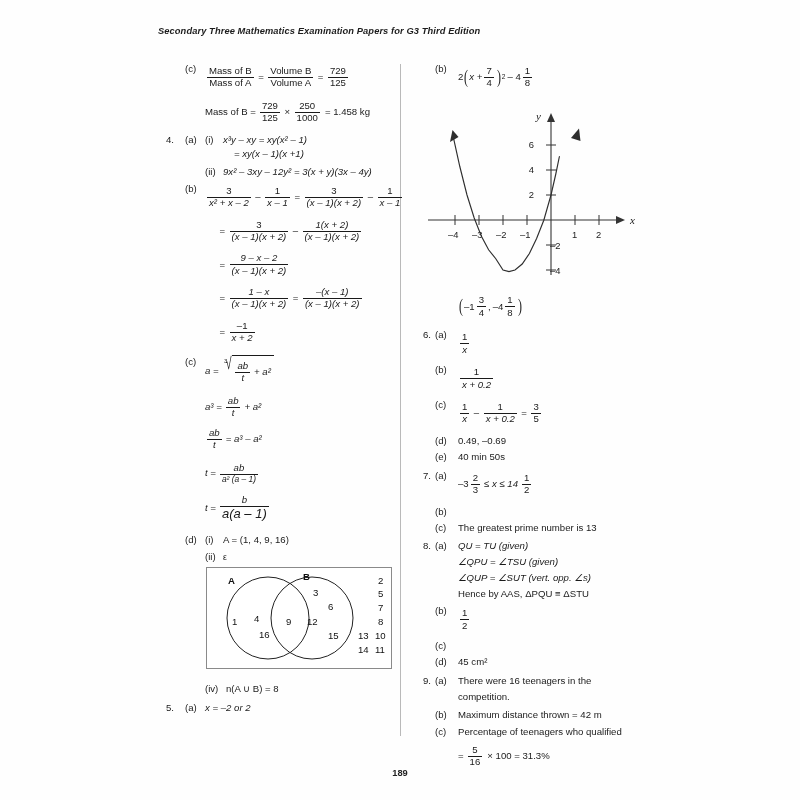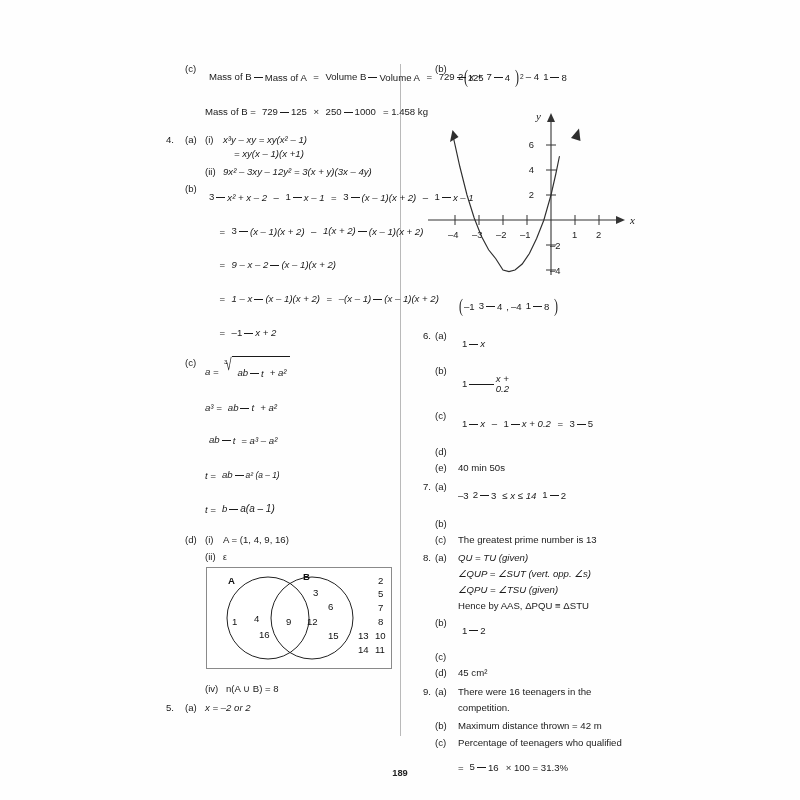--- a/index.html
+++ b/index.html
@@ -86,23 +86,24 @@
   }
   .body {
     flex: 1 1 auto;
     font-size: 9.6px;
     line-height: 14px;
   }
 
   .it { font-style: italic; }
   .frac {
     display: inline-flex;
+    flex-direction: column;
     align-items: center;
     vertical-align: middle;
-    margin: 10px 2px;
+    margin: 4px 2px;
     line-height: 1.08;
   }
   .frac .num { padding: 0 2px 0.5px; }
   .frac .den { padding: 0.5px 2px 0; }
   .frac .bar {
     width: 100%;
     min-width: 9px;
     height: 1px;
     background: #1a1a1a;
   }
@@ -168,20 +169,21 @@
     font-size: 9.3px;
     font-weight: bold;
     color: #222;
   }
 </style>
 </head>
 <body>
 
 <div class="page">
 
+  <div class="running-head">Secondary Three Mathematics Examination Papers for G3 Third Edition</div>
 
   <div class="divider"></div>
 
   <div class="col col-left">
 
     <div class="row">
       <div class="qnum"></div>
       <div class="alab">(c)</div>
       <div class="body">
         <div class="eqline">
@@ -358,21 +360,21 @@
               <span class="num it">ab</span>
               <span class="bar"></span>
               <span class="den it" style="font-size:8.4px">a² (a – 1)</span>
             </span>
         </div>
         <div class="eqline" style="margin-top:3px">
           <span class="lead it">t =</span>
           <span class="frac">
               <span class="num it">b</span>
               <span class="bar"></span>
-              <span class="den it" style="font-size:10px">a(a – 1)</span>
+              <span class="den it" style="font-size:13px">a(a – 1)</span>
             </span>
         </div>
       </div>
     </div>
 
     <div class="row" style="margin-top:6px">
       <div class="qnum"></div>
       <div class="alab">(d)</div>
       <div class="body">
         <div style="display:flex">
@@ -567,20 +569,21 @@
               <span class="num">3</span>
               <span class="bar"></span>
               <span class="den">5</span>
             </span>
         </div>
       </div>
     </div>
     <div class="row" style="margin-top:4px">
       <div class="qnum-r"></div>
       <div class="rlab">(d)</div>
+      <div class="body">0.49, –0.69</div>
     </div>
     <div class="row" style="margin-top:2px">
       <div class="qnum-r"></div>
       <div class="rlab">(e)</div>
       <div class="body">40 min 50s</div>
     </div>
 
     <div class="row" style="margin-top:5px">
       <div class="qnum-r">7.</div>
       <div class="rlab">(a)</div>
@@ -609,22 +612,22 @@
       <div class="qnum-r"></div>
       <div class="rlab">(c)</div>
       <div class="body">The greatest prime number is 13</div>
     </div>
 
     <div class="row" style="margin-top:4px">
       <div class="qnum-r">8.</div>
       <div class="rlab">(a)</div>
       <div class="body">
         <div class="it">QU = TU (given)</div>
+        <div class="it" style="margin-top:2px">∠QPU = ∠TSU (given)</div>
         <div class="it" style="margin-top:2px">∠QUP = ∠SUT (vert. opp. ∠s)</div>
-        <div class="it" style="margin-top:2px">∠QPU = ∠TSU (given)</div>
         <div style="margin-top:2px">Hence by AAS, ΔPQU ≡ ΔSTU</div>
       </div>
     </div>
     <div class="row" style="margin-top:3px">
       <div class="qnum-r"></div>
       <div class="rlab">(b)</div>
       <div class="body">
         <span class="frac">
             <span class="num">1</span>
             <span class="bar"></span>

